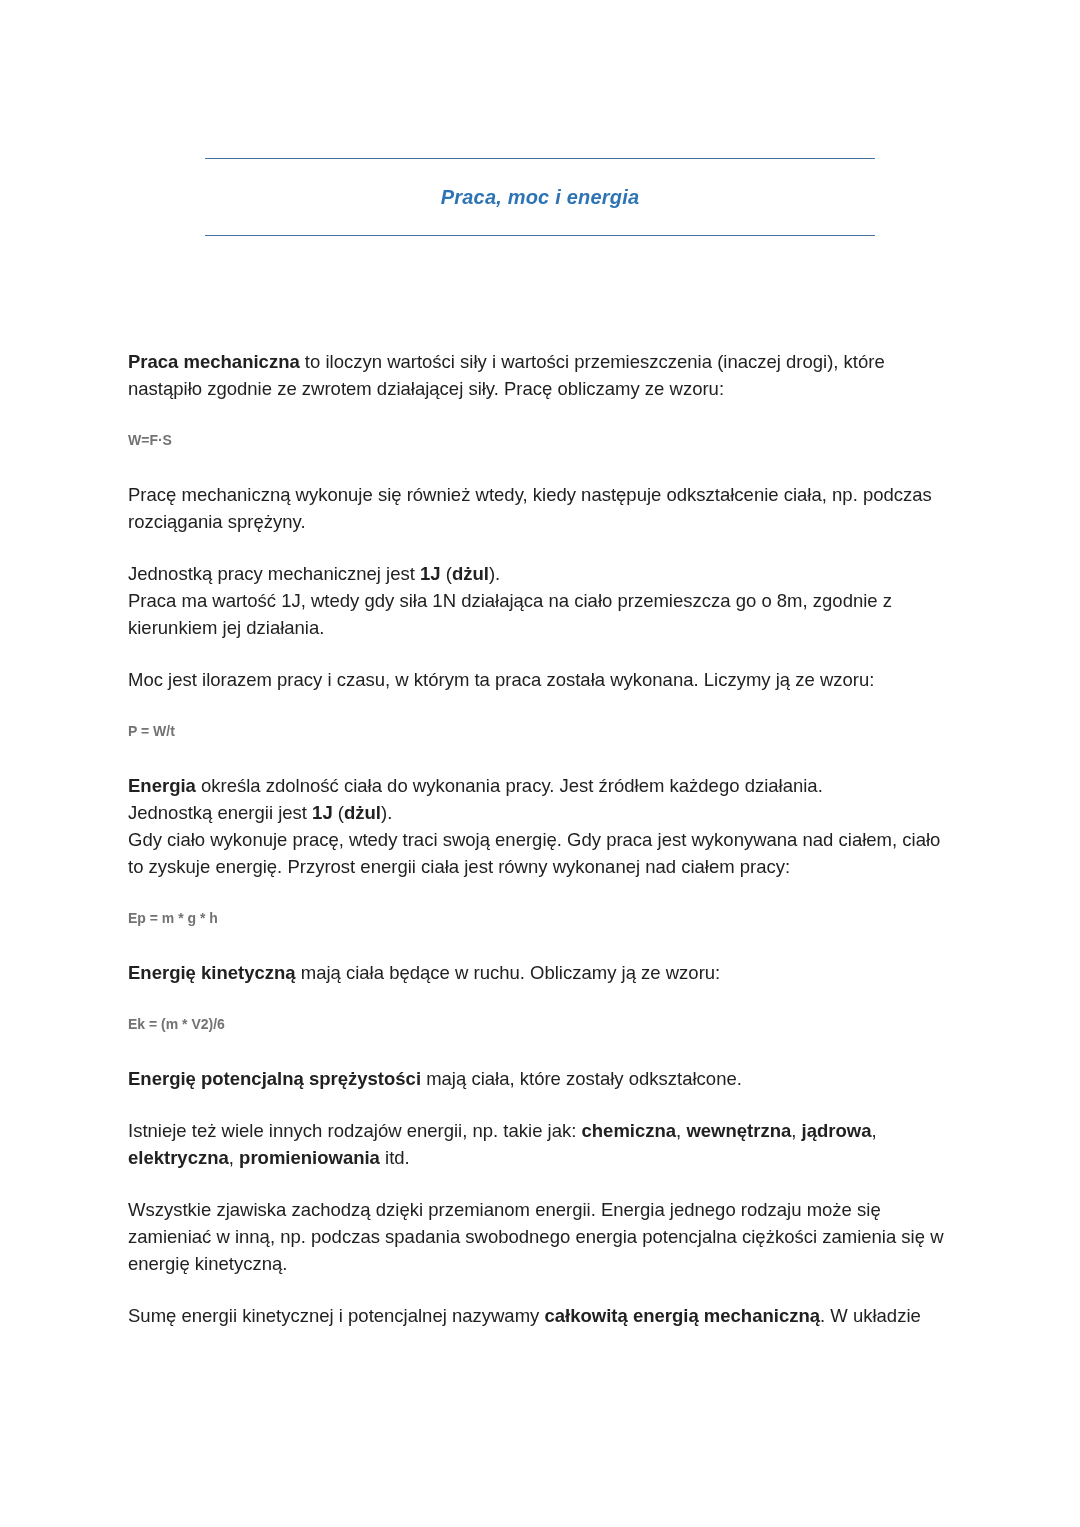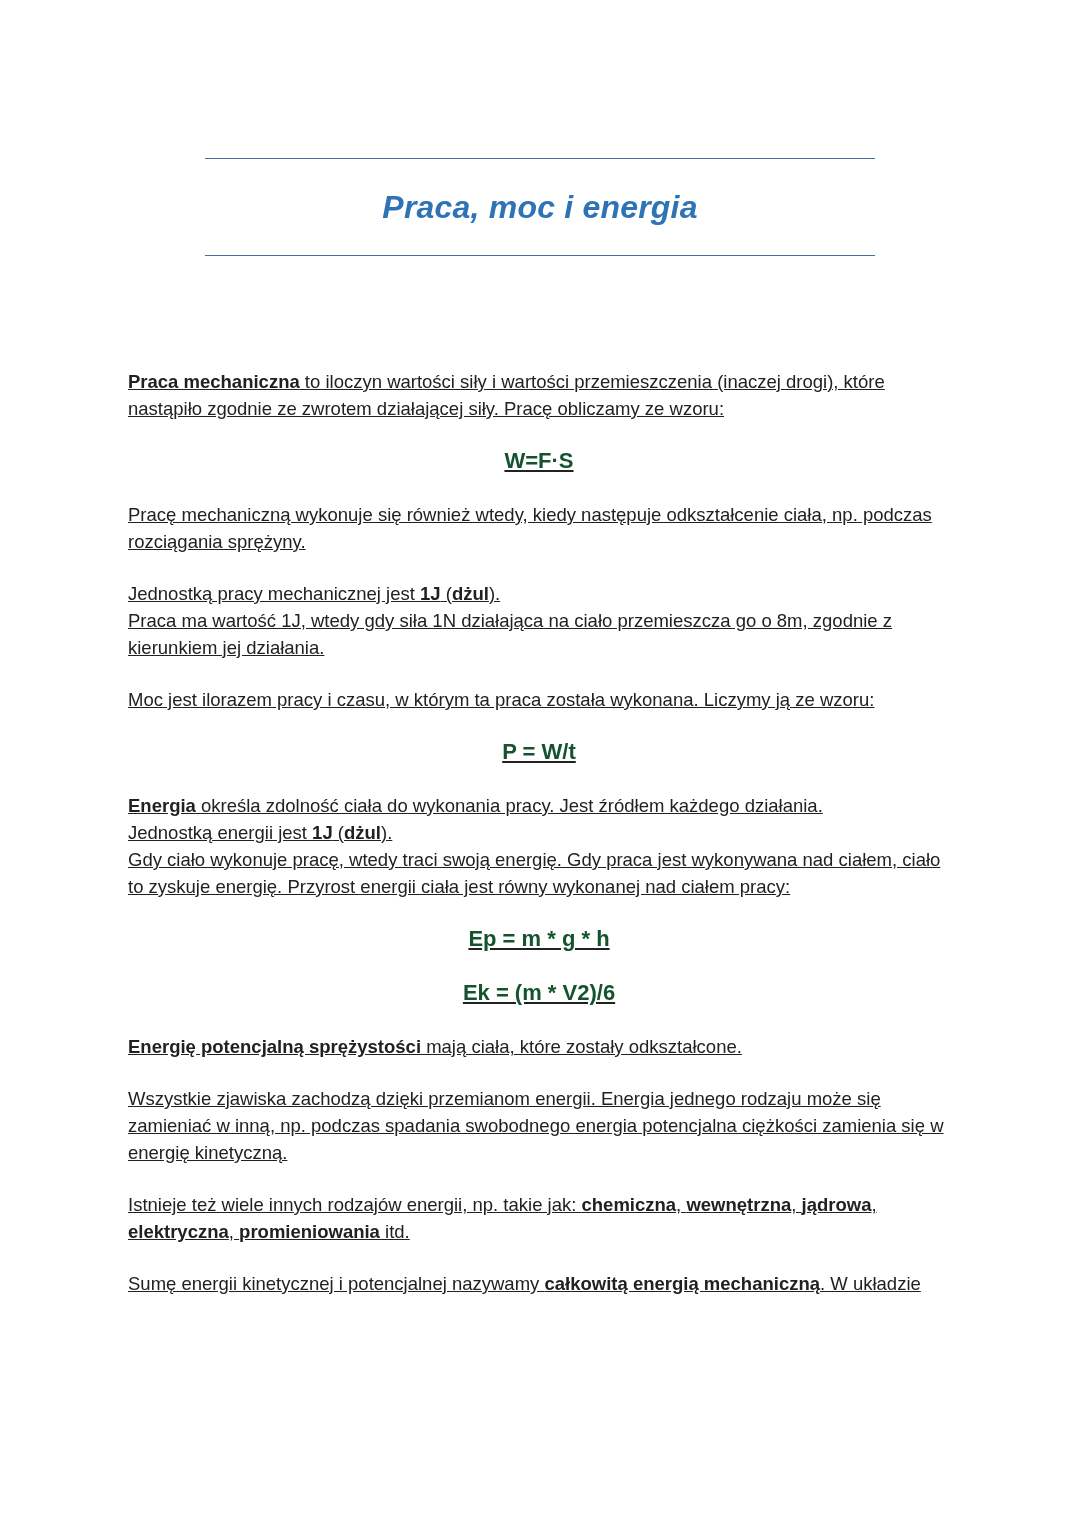--- a/index.html
+++ b/index.html
@@ -18,61 +18,60 @@
   }
   .title-block{
     margin:158px 0 0 205px;
     width:670px;
     border-top:1px solid var(--line);
     border-bottom:1px solid var(--line);
     padding:21px 0;
     text-align:center;
   }
   .doc-title{
-    margin:10px;
-    font-size:32px;
+    margin:0;
+    font-size:20px;
     line-height:34px;
     font-style:italic;
     font-weight:700;
     color:var(--accent);
     letter-spacing:0.2px;
   }
   .doc-content{
     margin:112px 130px 0 128px;
     font-size:18.5px;
     line-height:27px;
-    text-decoration:underline;
   }
   .para{
     margin:25px 0;
   }
   .formula{
-    text-align:center;
     font-weight:700;
-    font-size:22px;
+    font-size:14px;
     line-height:27px;
     margin:8px 0 27px;
-    color:#14532d;
+    color:#737373;
   }
   .bold{font-weight:700;}
 </style>
 </head>
 <body>
 
 <div class="title-block">
   <h1 class="doc-title">Praca, moc i energia</h1>
 </div>
 
 <div class="doc-content">
     <p class="para"><span class="bold">Praca mechaniczna</span><span> to iloczyn wartości siły i wartości przemieszczenia (inaczej drogi), które nastąpiło zgodnie ze zwrotem działającej siły. Pracę obliczamy ze wzoru:</span></p>
     <div class="formula">W=F·S</div>
     <p class="para"><span>Pracę mechaniczną wykonuje się również wtedy, kiedy następuje odkształcenie ciała, np. podczas rozciągania sprężyny.</span></p>
     <p class="para"><span>Jednostką pracy mechanicznej jest </span><span class="bold">1J</span><span> (</span><span class="bold">dżul</span><span>).</span><br><span>Praca ma wartość 1J, wtedy gdy siła 1N działająca na ciało przemieszcza go o 8m, zgodnie z kierunkiem jej działania.</span></p>
     <p class="para"><span>Moc jest ilorazem pracy i czasu, w którym ta praca została wykonana. Liczymy ją ze wzoru:</span></p>
     <div class="formula">P = W/t</div>
     <p class="para"><span class="bold">Energia</span><span> określa zdolność ciała do wykonania pracy. Jest źródłem każdego działania.</span><br><span>Jednostką energii jest </span><span class="bold">1J</span><span> (</span><span class="bold">dżul</span><span>).</span><br><span>Gdy ciało wykonuje pracę, wtedy traci swoją energię. Gdy praca jest wykonywana nad ciałem, ciało to zyskuje energię. Przyrost energii ciała jest równy wykonanej nad ciałem pracy:</span></p>
     <div class="formula">Ep = m * g * h</div>
+    <p class="para"><span class="bold">Energię kinetyczną</span><span> mają ciała będące w ruchu. Obliczamy ją ze wzoru:</span></p>
     <div class="formula">Ek = (m * V2)/6</div>
     <p class="para"><span class="bold">Energię potencjalną sprężystości</span><span> mają ciała, które zostały odkształcone.</span></p>
+    <p class="para"><span>Istnieje też wiele innych rodzajów energii, np. takie jak: </span><span class="bold">chemiczna</span><span>, </span><span class="bold">wewnętrzna</span><span>, </span><span class="bold">jądrowa</span><span>, </span><span class="bold">elektryczna</span><span>, </span><span class="bold">promieniowania</span><span> itd.</span></p>
     <p class="para"><span>Wszystkie zjawiska zachodzą dzięki przemianom energii. Energia jednego rodzaju może się zamieniać w inną, np. podczas spadania swobodnego energia potencjalna ciężkości zamienia się w energię kinetyczną.</span></p>
-    <p class="para"><span>Istnieje też wiele innych rodzajów energii, np. takie jak: </span><span class="bold">chemiczna</span><span>, </span><span class="bold">wewnętrzna</span><span>, </span><span class="bold">jądrowa</span><span>, </span><span class="bold">elektryczna</span><span>, </span><span class="bold">promieniowania</span><span> itd.</span></p>
     <p class="para"><span>Sumę energii kinetycznej i potencjalnej nazywamy </span><span class="bold">całkowitą energią mechaniczną</span><span>. W układzie</span></p>
   </div>
 
 </body></html>

